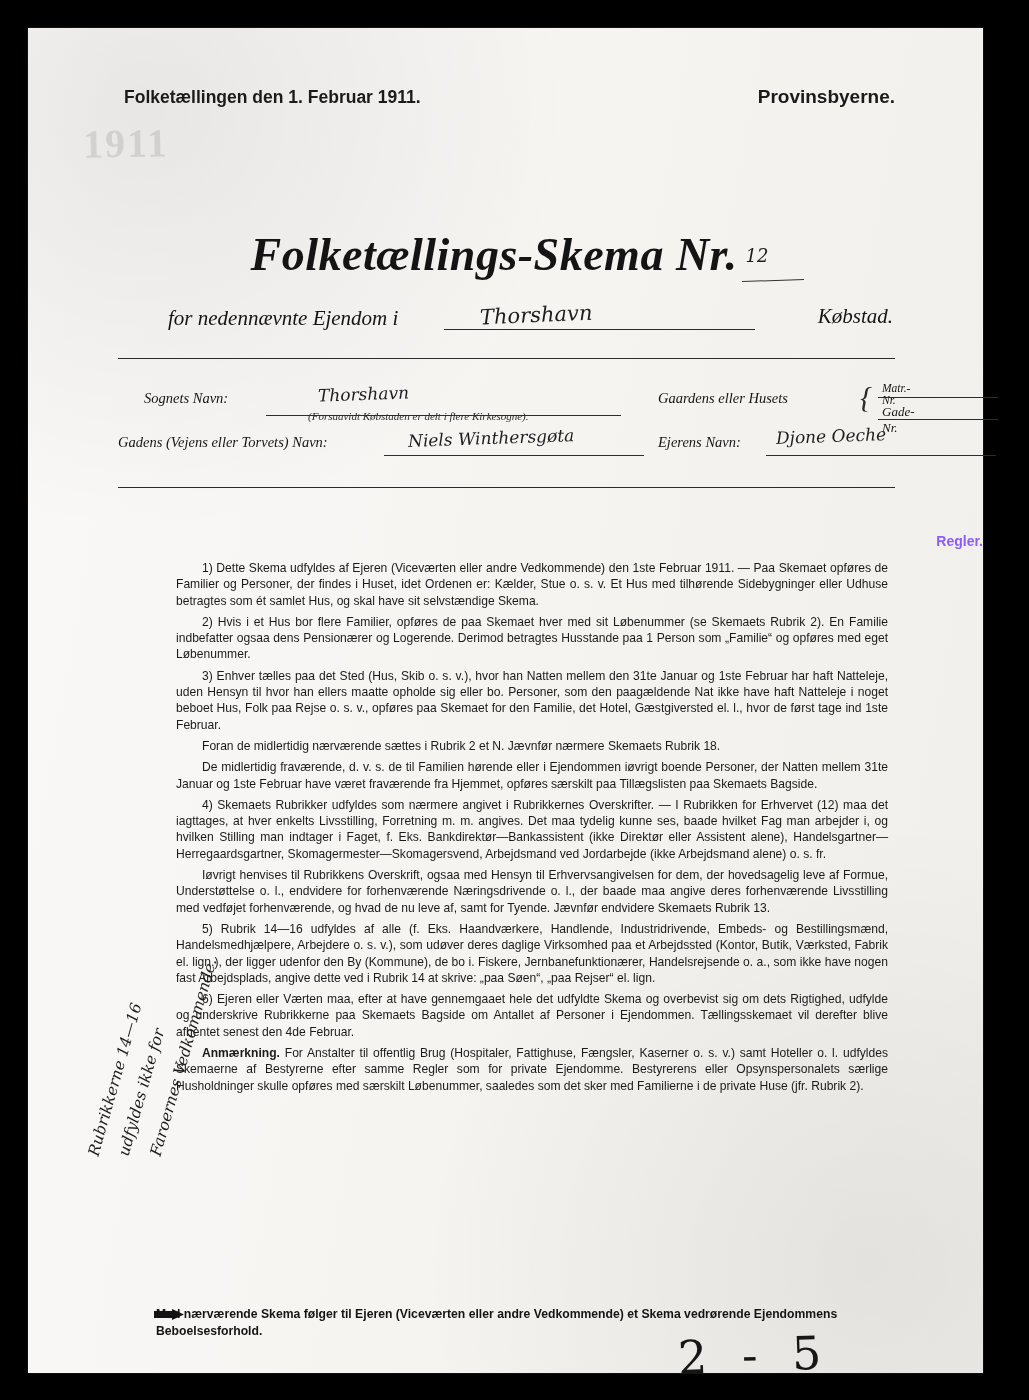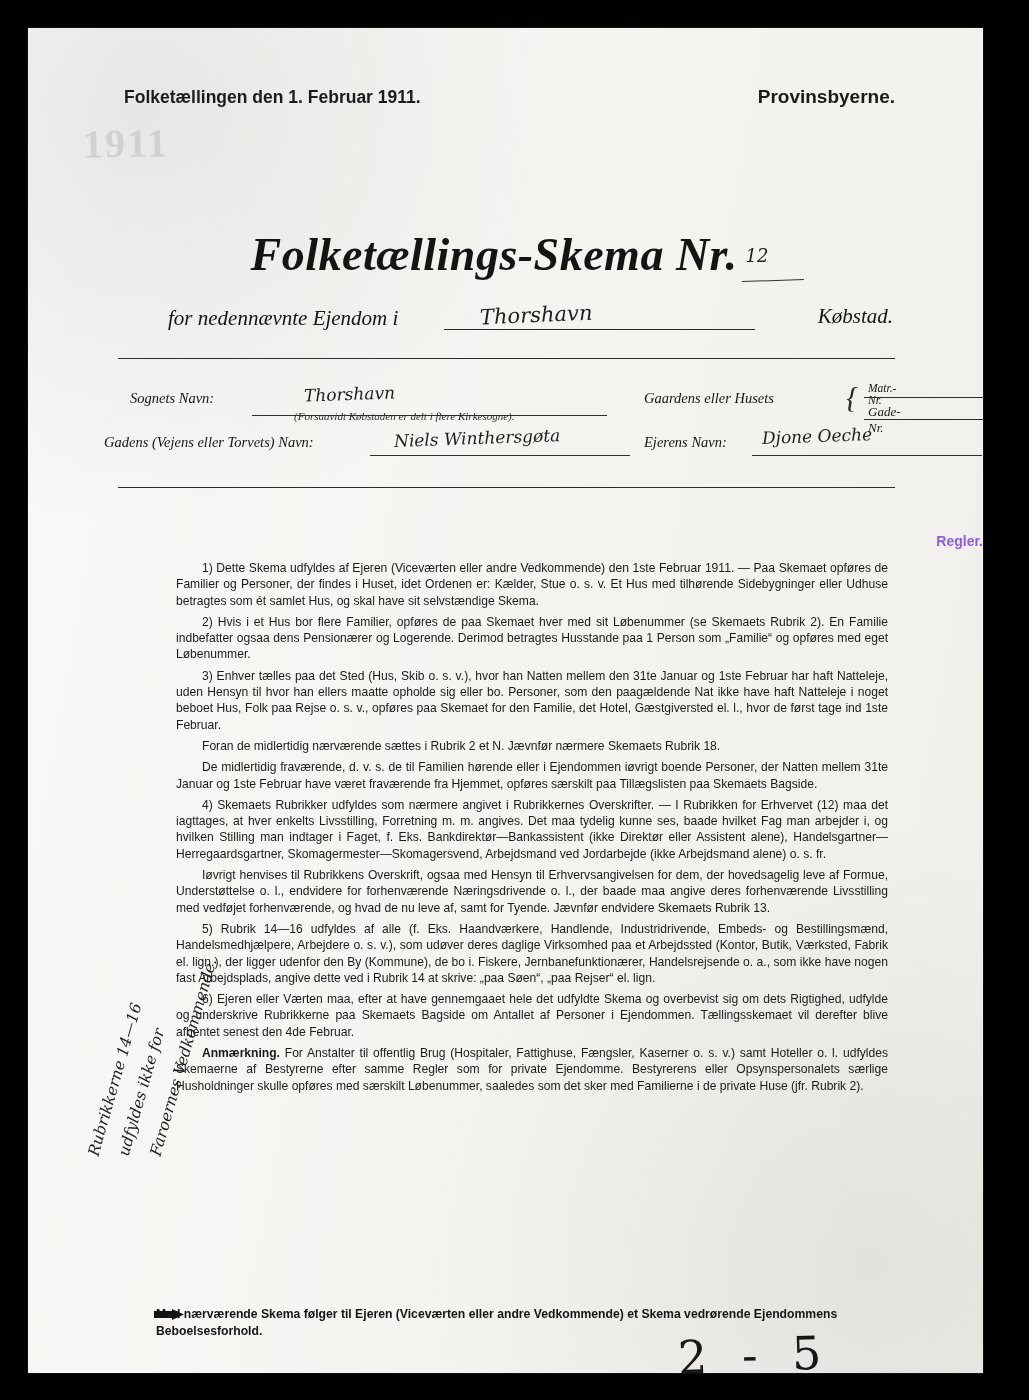--- a/index.html
+++ b/index.html
@@ -137,21 +137,21 @@
     position: absolute;
     left: 90px;
     right: 88px;
     height: 1.2px;
     background: #2b2b2b;
   }
   .rule.r1 { top: 330px; }
   .rule.r2 { top: 459px; }
 
   
-  .fields { position: absolute; top: 352px; left: 76px; right: 88px; }
+  .fields { position: absolute; top: 352px; left: 90px; right: 88px; }
   .frow { position: relative; height: 44px; font-size: 14.5px; font-style: italic; color: #151515; }
   .frow .lbl { position: absolute; left: 26px; top: 10px; white-space: nowrap; }
   .frow .lbl2 { position: absolute; left: 540px; top: 10px; white-space: nowrap; }
   .frow .line {
     position: absolute;
     border-bottom: 1px solid #2d2d2d;
     bottom: 8px;
   }
   .l-sognet { left: 148px; width: 355px; }
   .l-gaden  { left: 266px; width: 260px; }

